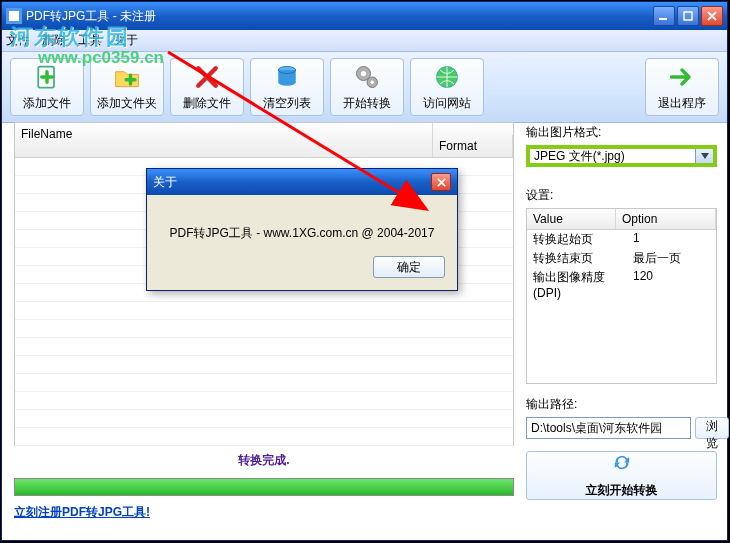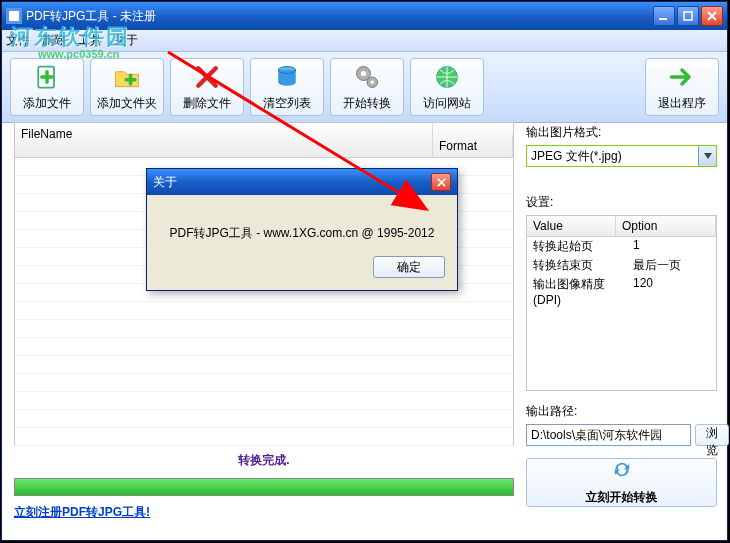--- a/index.html
+++ b/index.html
@@ -26,21 +26,21 @@
 .flhead .col { padding: 4px 6px; border-right: 1px solid #d8d8d8; }
 .flhead .col.fn { flex: 1; }
 .flhead .col.fmt { width: 80px; margin-top: 12px; }
 .flbody .row { display: flex; border-bottom: 1px solid #f0f0f0; height: 18px; }
 .status { text-align: center; padding: 6px 0 9px; font-size: 12px; font-weight: bold; color: #4c1d95; }
 .progress { height: 18px; border: 1px solid #888; background: #fff; position: relative; }
 .progress .bar { height: 100%; width: 100%; background: linear-gradient(to bottom, #6de66d, #2bb82b); }
 .reglink { padding: 8px 0 0; }
 .reglink a { color: #0040c8; text-decoration: underline; font-weight: bold; }
 .rlabel { font-size: 12px; margin: 2px 0 4px; }
-.combo { width: 100%; height: 22px; border: 1px solid #84cc16; background: #fff; margin-bottom: 27px; display: flex; align-items: center; padding: 0 4px; cursor: pointer; position: relative; }
+.combo { width: 100%; height: 22px; border: 4px solid #84cc16; background: #fff; margin-bottom: 20px; display: flex; align-items: center; padding: 0 4px; cursor: pointer; position: relative; }
 .combo .dd { position: absolute; right: 0; top: 0; width: 18px; height: 100%; background: linear-gradient(to bottom,#e8f0ff,#c8daf0); border-left: 1px solid #7f9db9; display: flex; align-items: center; justify-content: center; }
 .setbox { border: 1px solid #c8c8c8; background: #fff; height: 176px; margin-bottom: 12px; }
 .sethead { display: flex; background: linear-gradient(to bottom, #fdfdfd, #ececec); border-bottom: 1px solid #d0d0d0; }
 .sethead .c { padding: 3px 6px; border-right: 1px solid #d8d8d8; }
 .sethead .c.opt { width: 100px; }
 .sethead .c.val { flex: 1; }
 .setrow { display: flex; }
 .setrow .c { padding: 1px 6px; }
 .setrow .c.opt { width: 100px; }
 .setrow .c.val { flex: 1; }
@@ -52,21 +52,21 @@
 
 .dialog { position: absolute; left: 146px; top: 168px; width: 312px; background: #ece9d8; border: 1px solid #0a246a; box-shadow: 3px 3px 8px rgba(0,0,0,0.3); z-index: 50; }
 .dialog .dtitle { height: 26px; background: linear-gradient(to bottom, #3a90ff 0%, #1a5fc8 50%, #0a4bb0 100%); display: flex; align-items: center; padding: 0 6px; color: #fff; }
 .dialog .dtitle .t { flex: 1; }
 .dialog .dbody { padding: 30px 18px 14px; text-align: center; }
 .dialog .dbtns { padding: 0 12px 12px; text-align: right; }
 .dialog .dbtns button { width: 72px; height: 22px; border: 1px solid #7f9db9; background: linear-gradient(to bottom,#fdfefe,#e4edfa); border-radius: 3px; cursor: pointer; }
 
 .watermark { position: absolute; left: 10px; top: 22px; z-index: 60; pointer-events: none; opacity: 0.85; }
 .wm1 { color: #33b8e0; font-size: 22px; font-weight: bold; font-family: "SimHei", sans-serif; letter-spacing: 2px; text-shadow: 1px 1px 0 #fff; }
-.wm2 { color: #33cc66; font-size: 11px; font-weight: bold; margin-top: -4px; margin-left: 28px; }
+.wm2 { color: #33cc66; font-size: 17px; font-weight: bold; margin-top: -4px; margin-left: 28px; }
 
 .arrow { position: absolute; z-index: 55; pointer-events: none; left: 166px; top: 50px; }
 </style>
 </head>
 <body>
 
 <div class="window">
   <div class="titlebar">
     <svg class="icon" viewBox="0 0 16 16">
         <rect width="16" height="16" fill="#5599ee"></rect>
@@ -233,21 +233,21 @@
 
 <div class="dialog">
   <div class="dtitle">
     <span class="t">关于</span>
     <div class="winbtn close" style="width:20px;height:18px;">
         <svg width="9" height="9" viewBox="0 0 10 10">
           <path d="M1 1l8 8M9 1l-8 8" stroke="#fff" stroke-width="1.8"></path>
         </svg>
       </div>
   </div>
-  <div class="dbody">PDF转JPG工具 - www.1XG.com.cn @ 1995-2012</div>
+  <div class="dbody">PDF转JPG工具 - www.1XG.com.cn @ 2004-2017</div>
   <div class="dbtns"><button>确定</button></div>
 </div>
 
 <div class="watermark">
   <div class="wm1">河东软件园</div>
   <div class="wm2">www.pc0359.cn</div>
 </div>
 
 <svg class="arrow" width="280" height="180">
   <defs>

